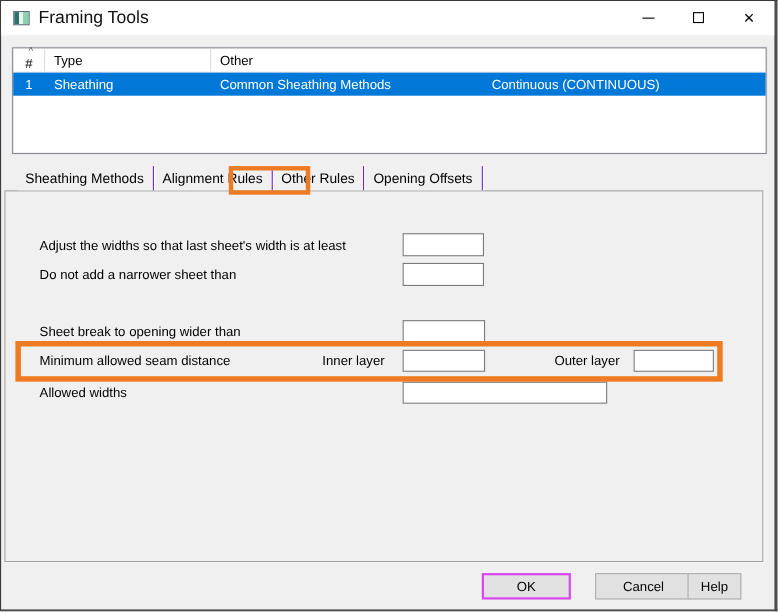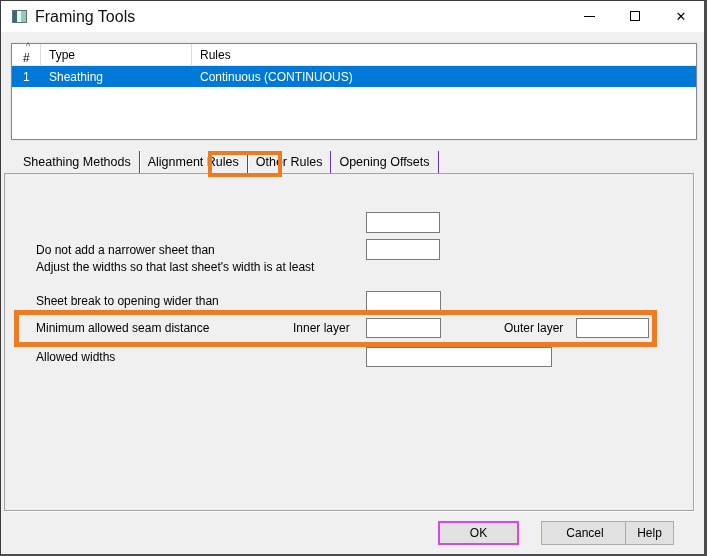--- a/index.html
+++ b/index.html
@@ -44,21 +44,21 @@
 
   
   .tabstrip{ position:absolute; left:14px; top:150px; height:22px; display:flex; z-index:2; }
   .tab{ display:flex; align-items:center; padding:0 8px; font-size:12.5px; color:#000;
     border-right:1px solid #6d28d9; box-shadow:1px 0 0 #ffffff; cursor:default; }
   .tab-panel{ position:absolute; left:3px; top:172px; width:690px; height:338px;
     background:#f0f0f0; border:1px solid #a3a3a3; box-shadow:1px 1px 0 #fdfdfd; }
 
   
   .flabel{ position:absolute; font-size:12px; white-space:nowrap; color:#000; z-index:3; }
-  .l-adjust{ left:35px; top:215px;margin-top:44px; }
+  .l-adjust{ left:35px; top:215px; }
   .l-narrower{ left:35px; top:242px; }
   .l-sheetbreak{ left:35px; top:293px; }
   .l-seam{ left:35px; top:320px; }
   .l-inner{ left:292px; top:320px; }
   .l-outer{ left:503px; top:320px; }
   .l-allowed{ left:35px; top:349px; }
 
   .tbox{ position:absolute; background:#ffffff; border:1px solid #7a7a7a; font:12px "Liberation Sans",sans-serif;
     padding:0 3px; z-index:3; outline:none; }
   .t-adjust{ left:365px; top:211px; width:74px; height:21px; }
@@ -101,25 +101,26 @@
     </div>
   </div>
 
   <div class="tool-table">
     <div class="thead">
       <div class="th th-num">
         <span class="sort-caret">^</span>
         <span class="hlabel">#</span>
       </div>
       <div class="th th-type">Type</div>
-      <div class="th th-tool">Rules</div>
+      <div class="th th-tool">Other</div>
     </div>
     <div class="trow">
       <div class="td td-num">1</div>
       <div class="td td-type">Sheathing</div>
+      <div class="td td-lib">Common Sheathing Methods</div>
       <div class="td td-tool">Continuous (CONTINUOUS)</div>
     </div>
   </div>
 
   <div class="tabstrip">
     <div class="tab">Sheathing Methods</div>
     <div class="tab">Alignment Rules</div>
     <div class="tab">Other Rules</div>
     <div class="tab">Opening Offsets</div>
   </div>

